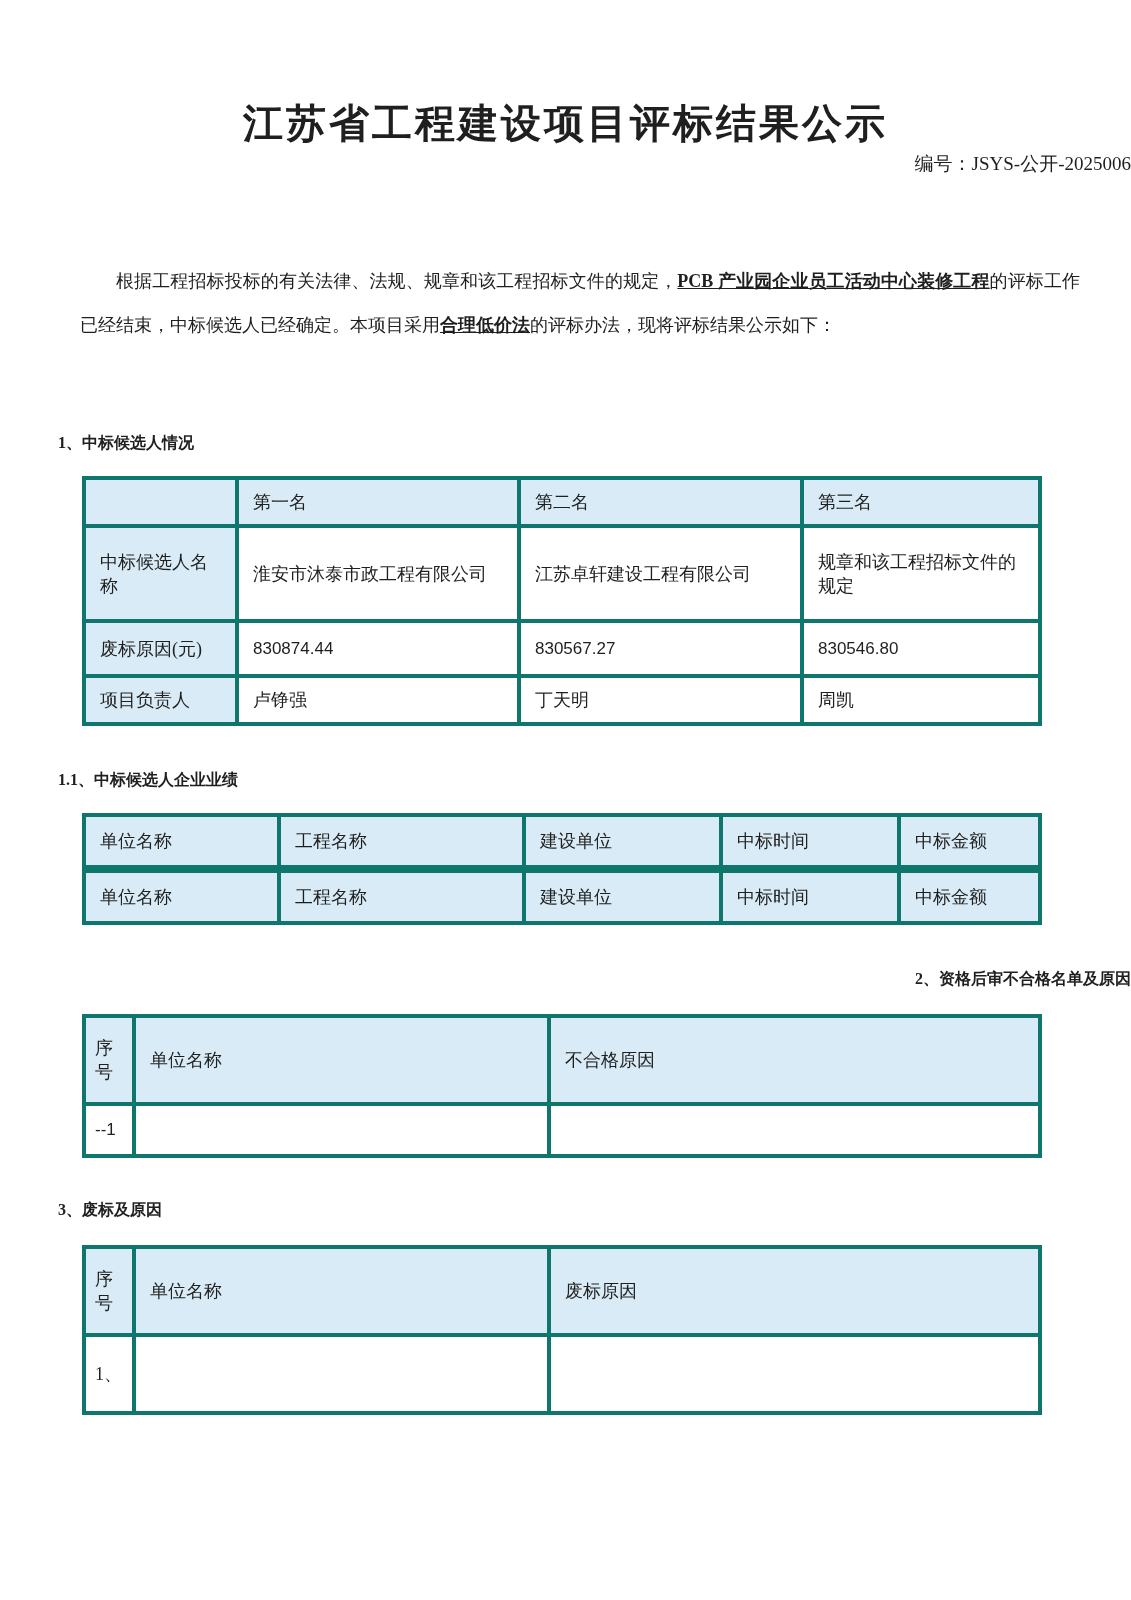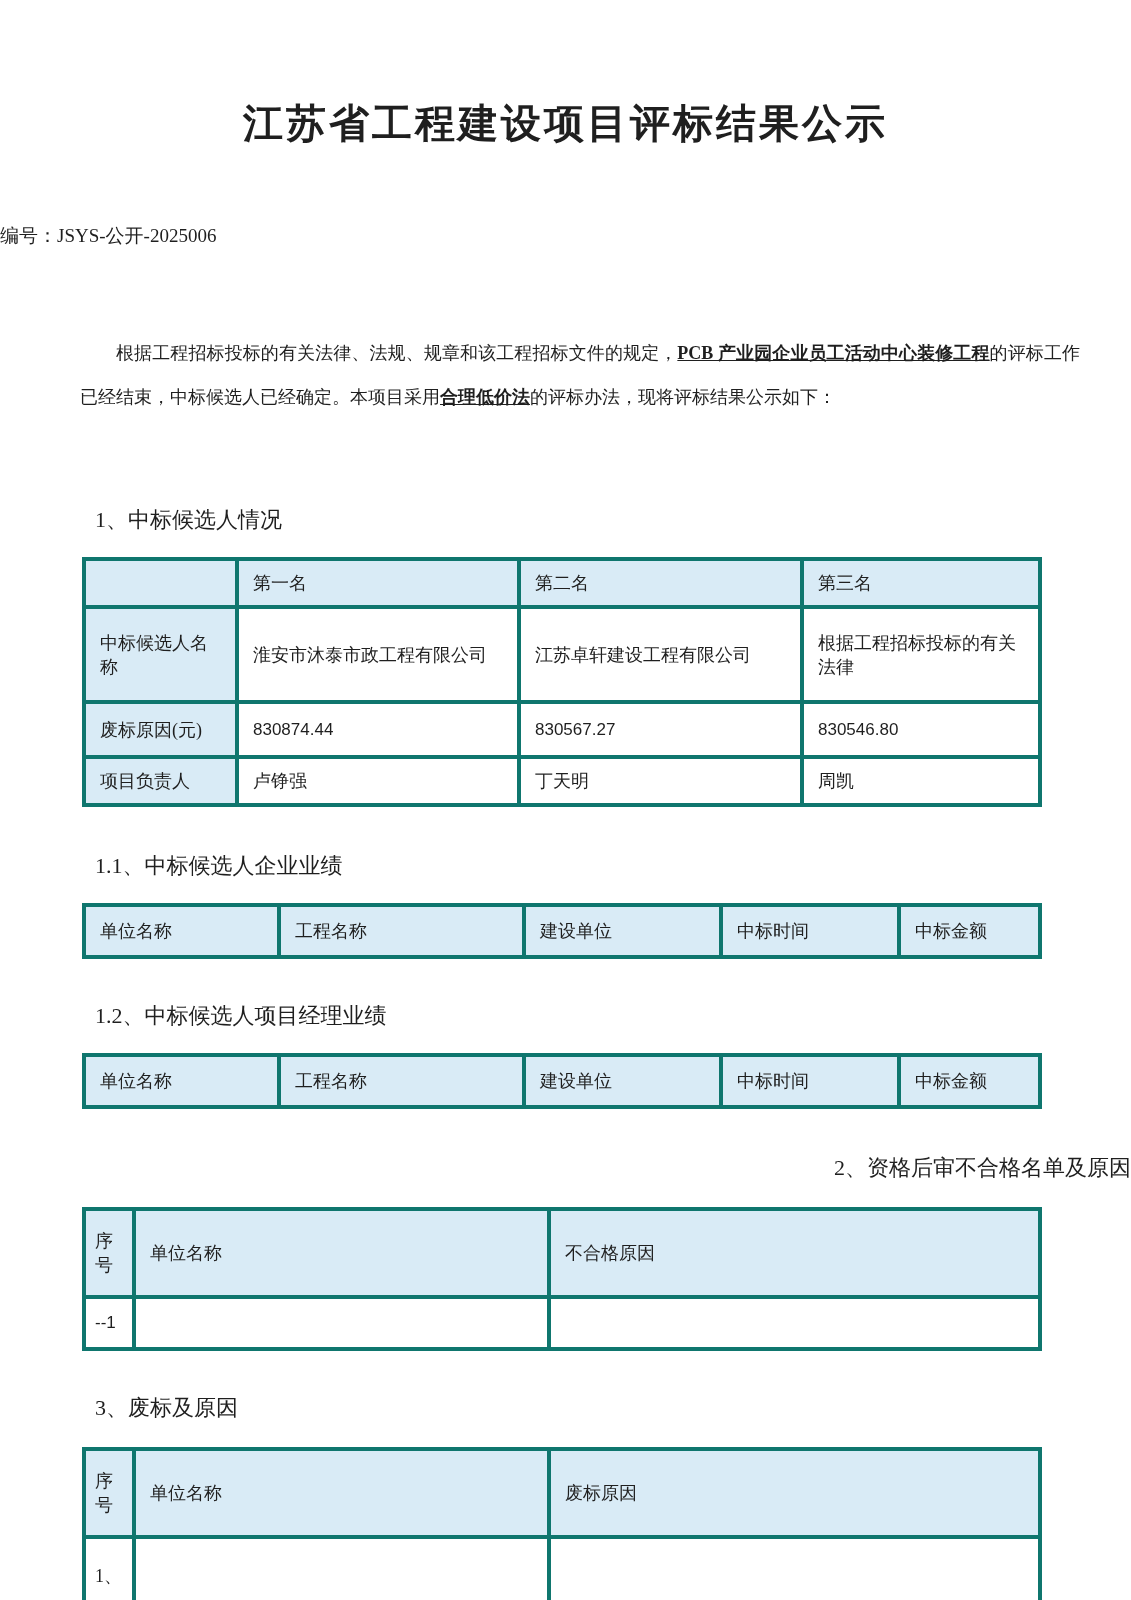--- a/index.html
+++ b/index.html
@@ -12,36 +12,35 @@
   }
   .doc{width:1131px;height:1600px;background:#fff;}
   .page-title{
     padding-top:96px;
     text-align:center;
     font-size:40px;
     font-weight:700;
     letter-spacing:3px;
   }
   .doc-no{
-    margin-top:72px;
-    text-align:left;
+    text-align:right;
     font-size:19px;
   }
   .intro{
     margin:82px 51px 0 80px;
     font-size:18px;
     line-height:44px;
     text-align:justify;
     text-indent:2em;
   }
   .bu{font-weight:700;text-decoration:underline;}
   .sec-heading{
-    margin-left:95px;
-    font-size:22px;
-    font-weight:400;
+    margin-left:58px;
+    font-size:16px;
+    font-weight:700;
   }
   .h1m{margin-top:86px;margin-bottom:22px;}
   .h11m{margin-top:44px;margin-bottom:22px;}
   .h12m{margin-top:42px;margin-bottom:22px;}
   .h2m{margin-top:44px;margin-bottom:24px;text-align:right;}
   .h3m{margin-top:42px;margin-bottom:24px;}
   table{
     border-collapse:collapse;
     table-layout:fixed;
     margin-left:82px;
@@ -93,21 +92,21 @@
         <tr class="t1-hdr">
       <th class="fill"></th>
       <th class="fill">第一名</th>
       <th class="fill">第二名</th>
       <th class="fill">第三名</th>
     </tr>
     <tr class="t1-name">
       <td class="fill">中标候选人名称</td>
       <td>淮安市沐泰市政工程有限公司</td>
       <td>江苏卓轩建设工程有限公司</td>
-      <td>根据工程招标投标的有关法律</td>
+      <td>规章和该工程招标文件的规定</td>
     </tr>
     <tr class="t1-price">
       <td class="fill">废标原因(元)</td>
       <td class="num">830874.44</td>
       <td class="num">830567.27</td>
       <td class="num">830546.80</td>
     </tr>
     <tr class="t1-pm">
       <td class="fill">项目负责人</td>
       <td>卢铮强</td>
@@ -131,21 +130,20 @@
         <tr class="t5-hdr">
       <th class="fill">单位名称</th>
       <th class="fill">工程名称</th>
       <th class="fill">建设单位</th>
       <th class="fill">中标时间</th>
       <th class="fill">中标金额</th>
     </tr>
   </tbody>
     </table>
 
-  <div class="sec-heading h12m">1.2、中标候选人项目经理业绩</div>
 
   <table>
     <colgroup>
         <col style="width:195px">
         <col style="width:245px">
         <col style="width:197px">
         <col style="width:178px">
         <col style="width:141px">
       </colgroup>
     <tbody>

